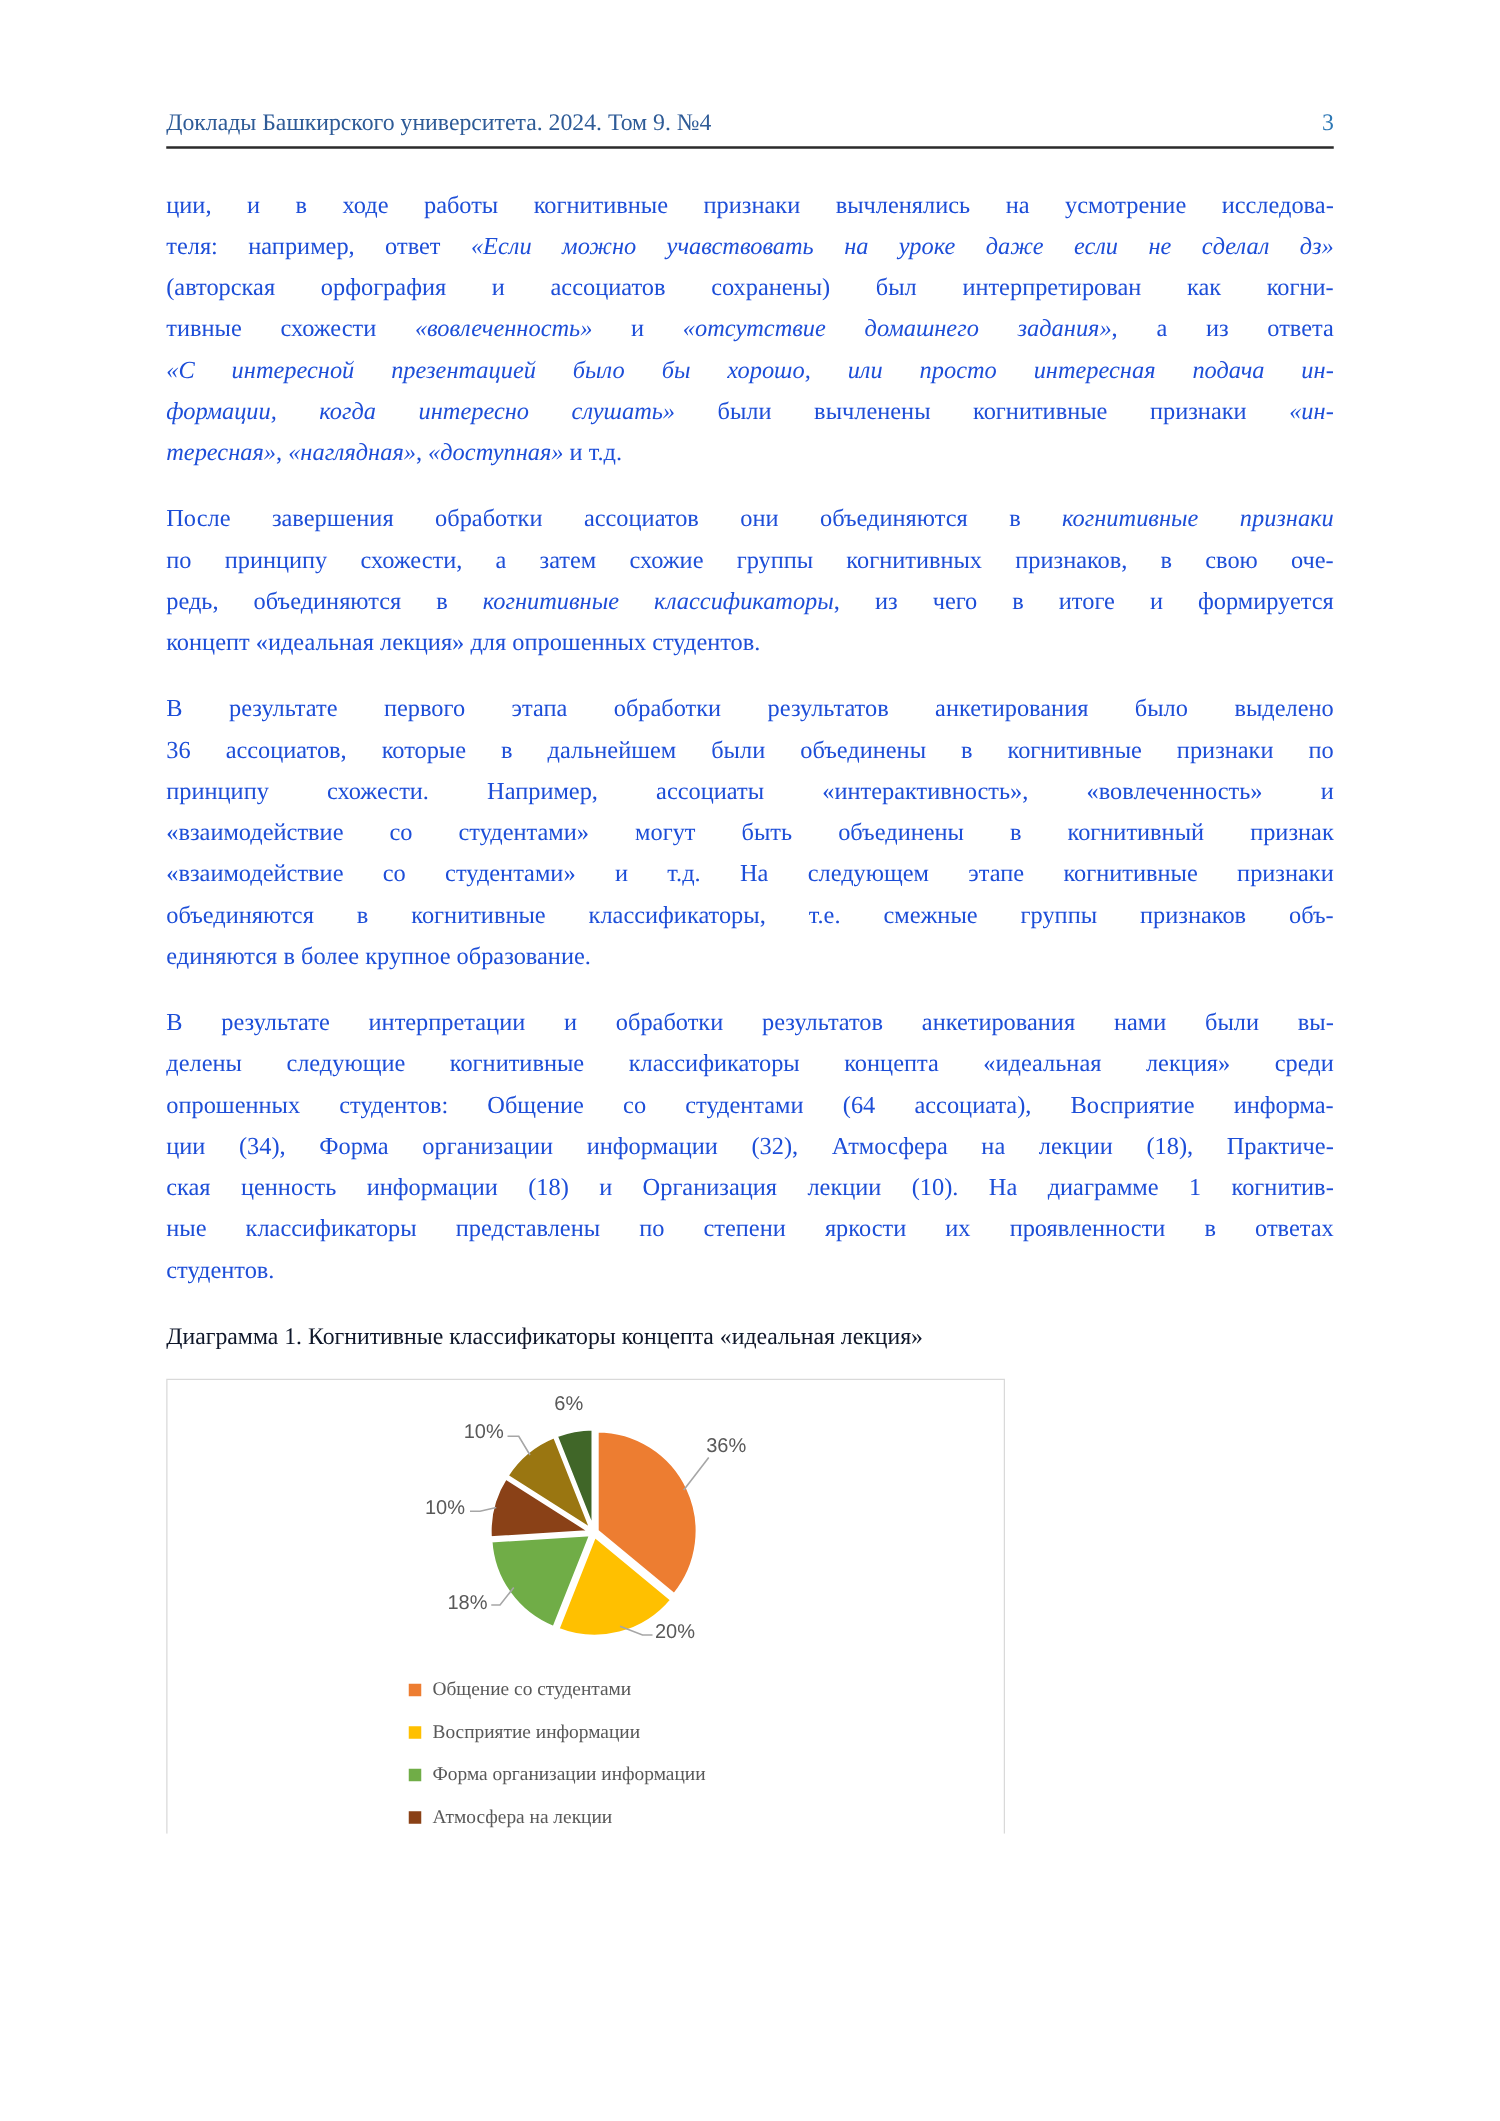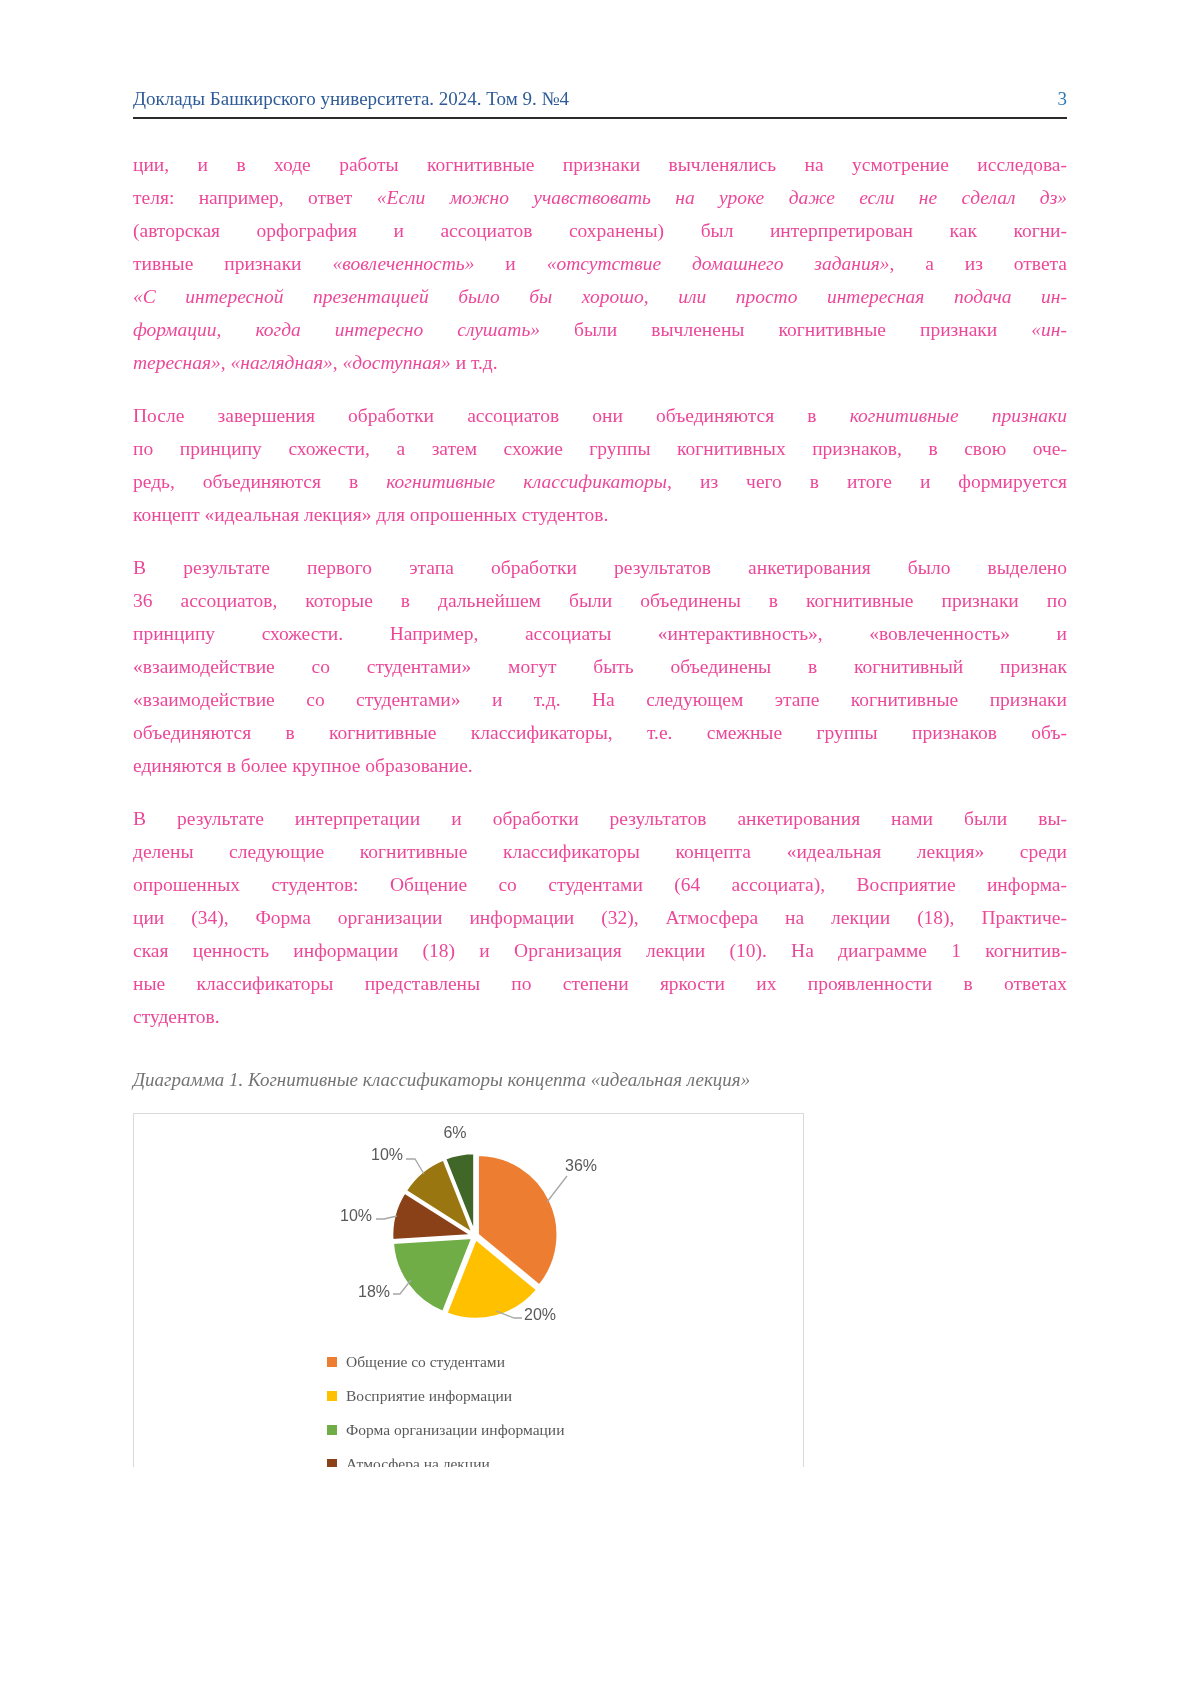--- a/index.html
+++ b/index.html
@@ -3,25 +3,25 @@
 <meta charset="utf-8">
 <style>
   html,body{margin:0;padding:0;background:#ffffff;}
   .page{position:relative;width:1200px;height:1467px;background:#fff;overflow:hidden;
         font-family:"Liberation Serif", serif;color:#111;}
   .content{position:absolute;left:133px;top:88px;width:934px;}
   .hdr{display:flex;justify-content:space-between;align-items:baseline;
        padding-bottom:7px;border-bottom:2.5px solid #2b2b2b;}
   .hdr .jt{font-size:19px;color:#2E5B97;}
   .hdr .pn{font-size:19px;color:#2E78B5;}
-  .body-text{margin-top:29px;font-size:19.5px;line-height:33px;color:#ec4899;}
+  .body-text{margin-top:29px;font-size:19.5px;line-height:33px;color:#1d4ed8;}
   .para{margin:0 0 20px 0;}
   .tline{text-align:justify;text-align-last:justify;}
   .tline.tlast{text-align-last:left;}
-  .caption{margin-top:36px;font-style:italic;font-size:19px;color:#737373;}
+  .caption{margin-top:26px;font-size:19px;color:#0f172a;}
   .chart-frame{position:relative;margin-top:22px;width:669px;height:433px;
                border:1.5px solid #D9D9D9;background:#fff;}
   .chart-frame svg{position:absolute;left:0;top:0;}
   .legend{position:absolute;left:193px;top:238px;font-family:Liberation Serif, serif;}
   .legend-item{display:flex;align-items:center;height:20px;margin-bottom:14px;}
   .legend-swatch{width:10px;height:10px;margin-right:9px;flex:0 0 auto;}
   .legend-label{font-size:15.5px;color:#595959;white-space:nowrap;}
 </style>
 </head>
 <body>
@@ -32,21 +32,21 @@
     <div class="hdr">
       <span class="jt">Доклады Башкирского университета. 2024. Том 9. №4</span>
       <span class="pn">3</span>
     </div>
 
     <div class="body-text">
         <div class="para">
           <div class="tline"><span>ции, и в ходе работы когнитивные признаки вычленялись на усмотрение исследова-</span></div>
           <div class="tline"><span>теля: например, ответ </span><i>«Если можно учавствовать на уроке даже если не сделал дз»</i></div>
           <div class="tline"><span>(авторская орфография и ассоциатов сохранены) был интерпретирован как когни-</span></div>
-          <div class="tline"><span>тивные признаки </span><i>«вовлеченность»</i><span> и </span><i>«отсутствие домашнего задания»</i><span>, а из ответа</span></div>
+          <div class="tline"><span>тивные схожести </span><i>«вовлеченность»</i><span> и </span><i>«отсутствие домашнего задания»</i><span>, а из ответа</span></div>
           <div class="tline"><i>«С интересной презентацией было бы хорошо, или просто интересная подача ин-</i></div>
           <div class="tline"><i>формации, когда интересно слушать»</i><span> были вычленены когнитивные признаки </span><i>«ин-</i></div>
           <div class="tline tlast"><i>тересная»</i><span>, </span><i>«наглядная»</i><span>, </span><i>«доступная»</i><span> и т.д.</span></div>
         </div>
         <div class="para">
           <div class="tline"><span>После завершения обработки ассоциатов они объединяются в </span><i>когнитивные признаки</i></div>
           <div class="tline"><span>по принципу схожести, а затем схожие группы когнитивных признаков, в свою оче-</span></div>
           <div class="tline"><span>редь, объединяются в </span><i>когнитивные классификаторы</i><span>, из чего в итоге и формируется</span></div>
           <div class="tline tlast"><span>концепт «идеальная лекция» для опрошенных студентов.</span></div>
         </div>

